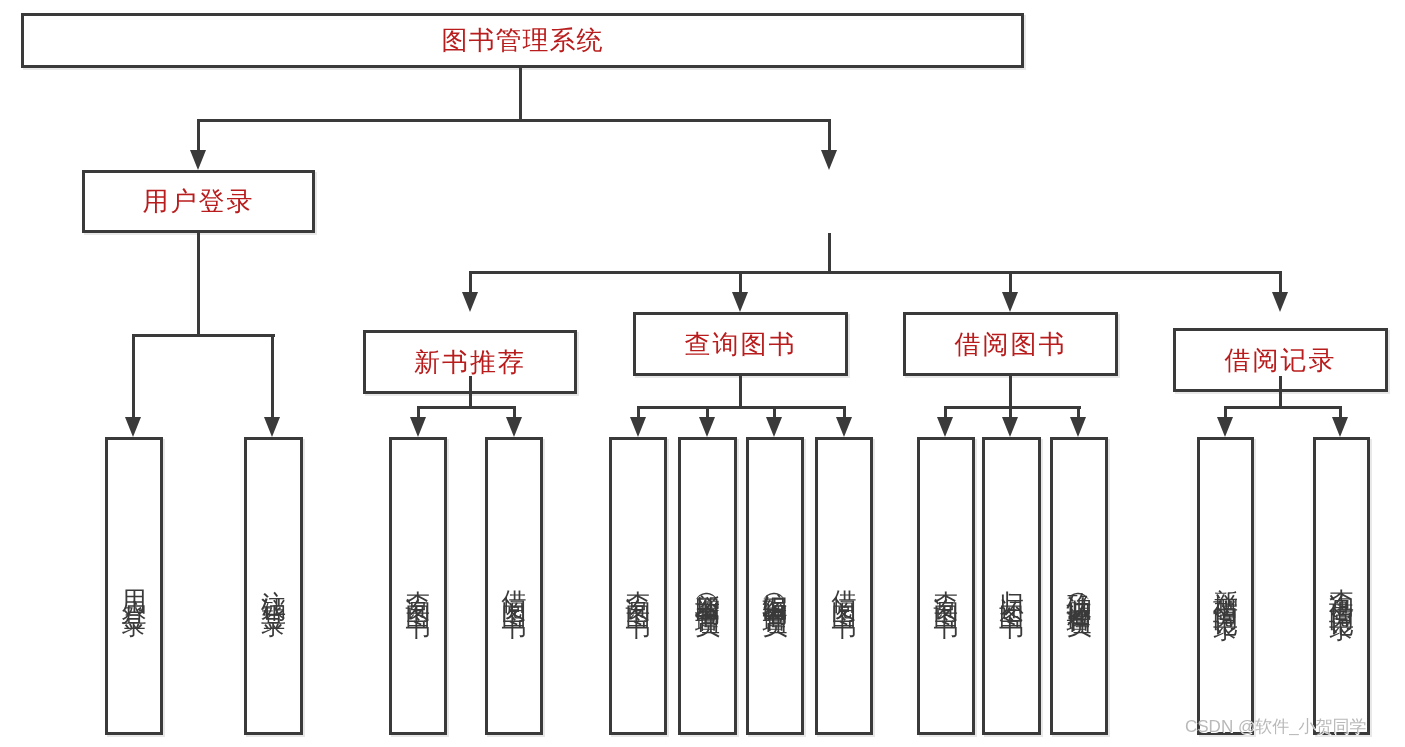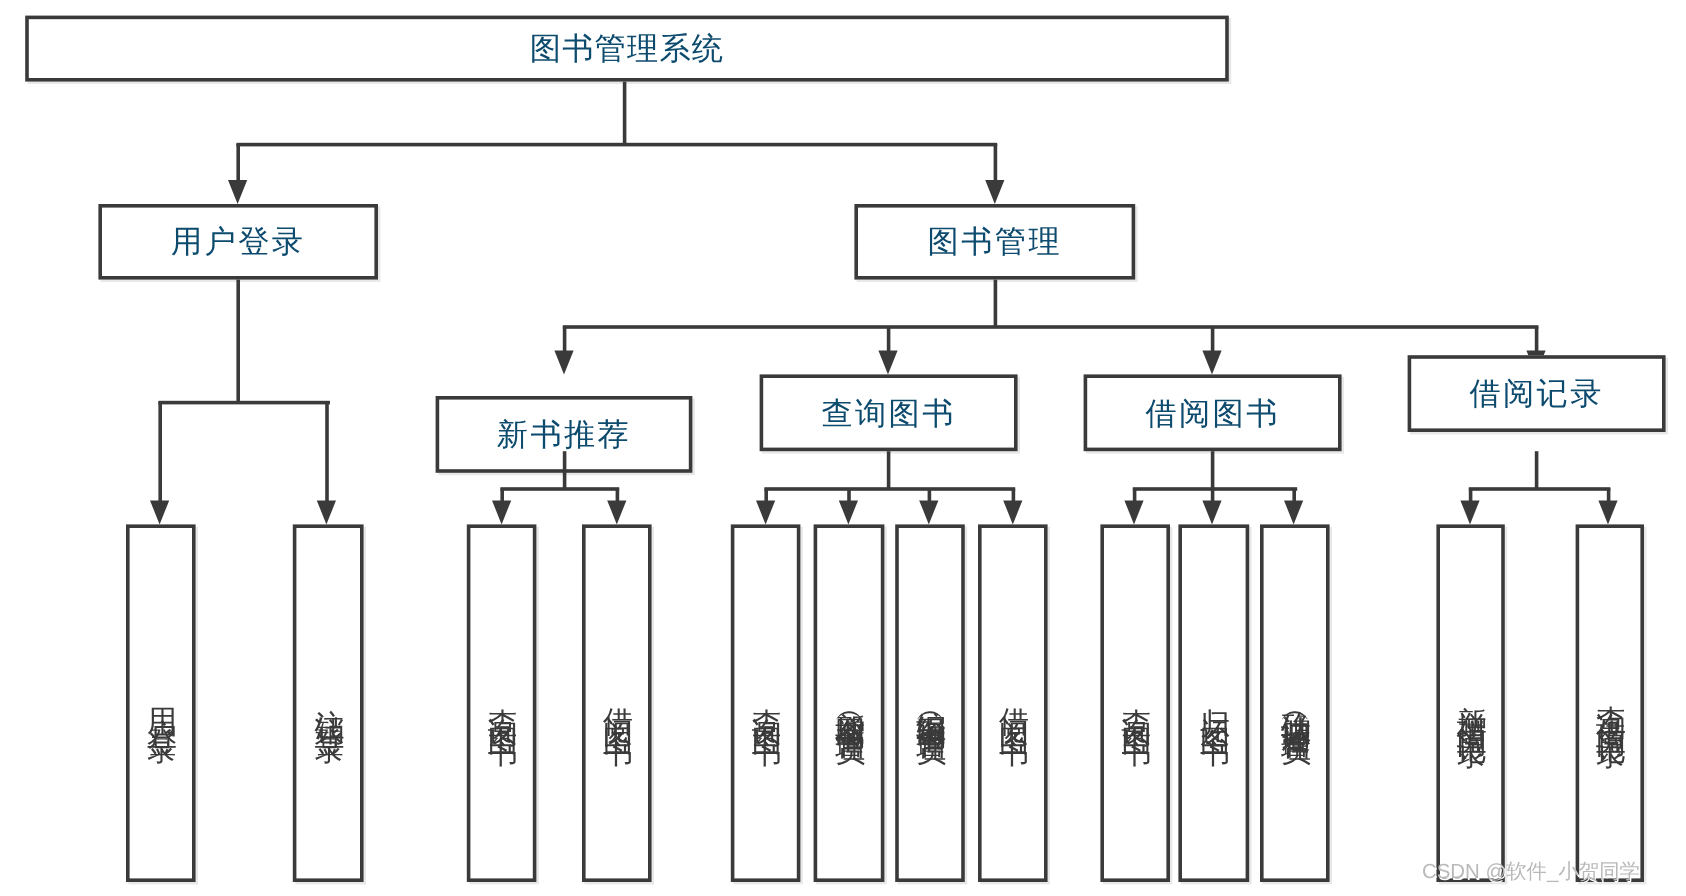--- a/index.html
+++ b/index.html
@@ -18,21 +18,21 @@
     border: 3px solid #3a3a3a;
     background: #ffffff;
     display: flex;
     align-items: center;
     justify-content: center;
     box-shadow: 2px 2px 0 rgba(130,130,130,0.18);
   }
   .box .lbl {
     font-size: 26px;
     letter-spacing: 2px;
-    color: #0c4a6e;
+    color: #b91c1c;
     white-space: nowrap;
   }
   .box .lbl.title { letter-spacing: 1px; }
   .v-lbl {
     writing-mode: vertical-rl;
     font-size: 25px;
     letter-spacing: 8px;
     color: #3a3a3a;
     line-height: 1;
   }
@@ -71,23 +71,20 @@
   <div class="vline" style="left:519px; top:68px;  height:52px;"></div>
   <div class="hline" style="left:197px; top:119px; width:634px;"></div>
   <div class="vline" style="left:197px; top:120px; height:33px;"></div>
   <div class="vline" style="left:828px; top:120px; height:33px;"></div>
   <div class="arrow" style="left:190px; top:150px;"></div>
   <div class="arrow" style="left:821px; top:150px;"></div>
 
   <div class="box" style="left:82px; top:170px; width:233px; height:63px;">
     <span class="lbl">用户登录</span>
   </div>
-  <div class="box" style="left:712px; top:170px; width:234px; height:63px;">
-    <span class="lbl">图书管理</span>
-  </div>
 
   <div class="vline" style="left:197px; top:233px; height:103px;"></div>
   <div class="hline" style="left:132px; top:334px; width:143px;"></div>
   <div class="vline" style="left:132px; top:335px; height:84px;"></div>
   <div class="vline" style="left:271px; top:335px; height:84px;"></div>
   <div class="arrow" style="left:125px; top:417px;"></div>
   <div class="arrow" style="left:264px; top:417px;"></div>
 
   <div class="vline" style="left:828px; top:233px; height:40px;"></div>
   <div class="hline" style="left:469px; top:271px; width:813px;"></div>
@@ -102,21 +99,21 @@
 
   <div class="box" style="left:363px; top:312px; width:214px; height:64px;margin-top:18px;">
     <span class="lbl">新书推荐</span>
   </div>
   <div class="box" style="left:633px; top:312px; width:215px; height:64px;">
     <span class="lbl">查询图书</span>
   </div>
   <div class="box" style="left:903px; top:312px; width:215px; height:64px;">
     <span class="lbl">借阅图书</span>
   </div>
-  <div class="box" style="left:1173px; top:296px; width:215px; height:64px;">
+  <div class="box" style="left:1173px; top:328px; width:215px; height:64px;">
     <span class="lbl">借阅记录</span>
   </div>
 
   <div class="vline" style="left:469px; top:376px; height:31px;"></div>
   <div class="hline" style="left:417px; top:406px; width:99px;"></div>
   <div class="vline" style="left:417px; top:407px; height:11px;"></div>
   <div class="vline" style="left:513px; top:407px; height:11px;"></div>
   <div class="arrow" style="left:410px; top:417px;"></div>
   <div class="arrow" style="left:506px; top:417px;"></div>
 

